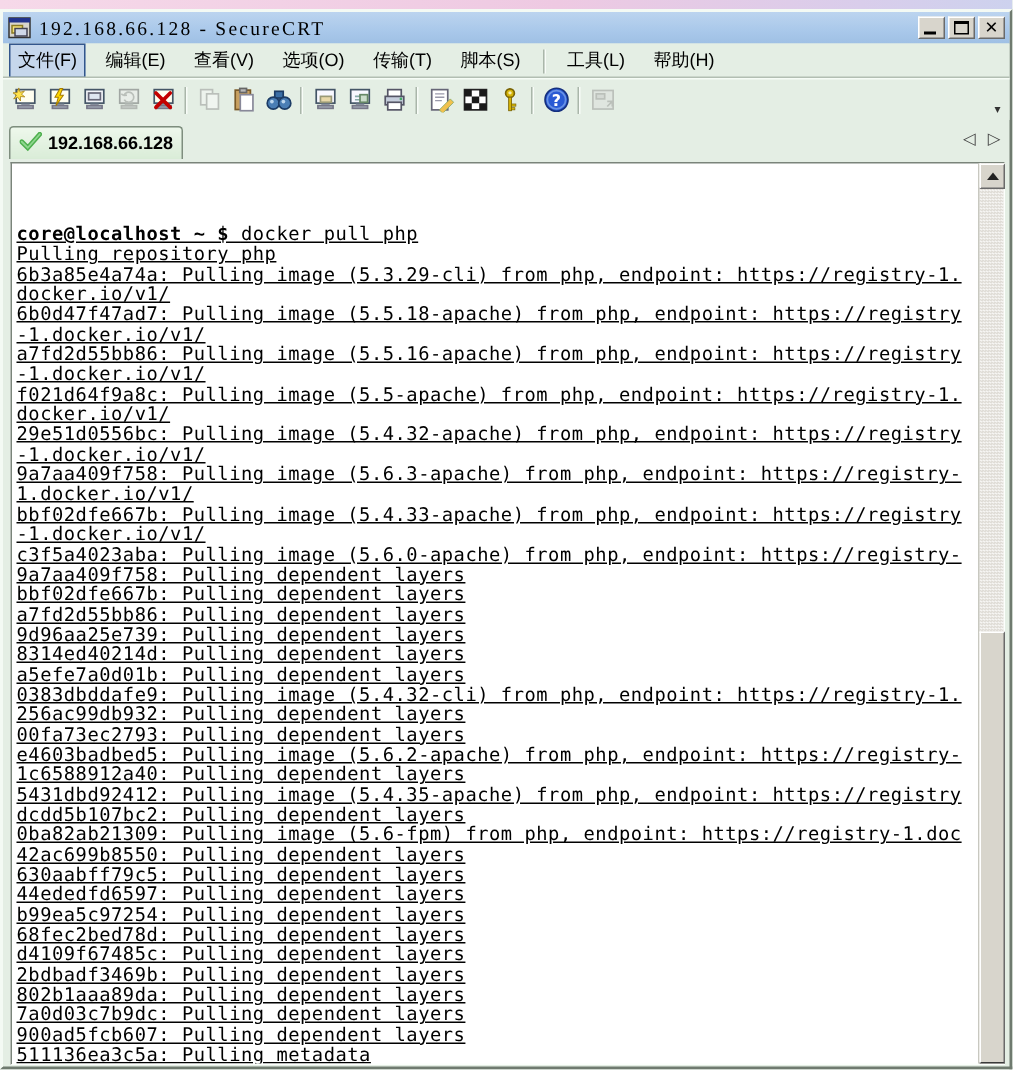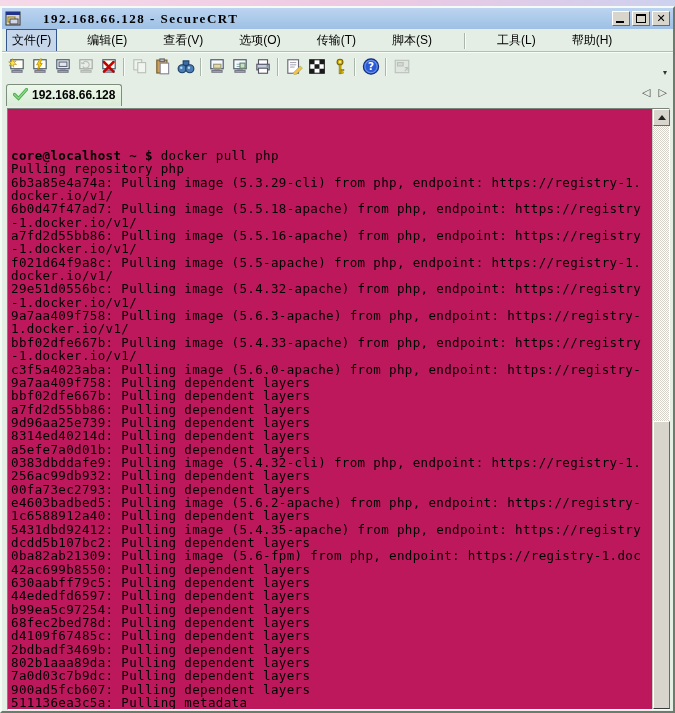--- a/index.html
+++ b/index.html
@@ -9,34 +9,34 @@
   .top-strip { position:absolute; top:0; left:0; width:675px; height:6px;
     background:linear-gradient(90deg,#f6d9e9 0%,#eec9e2 55%,#d9cdeb 85%,#cdd2ee 100%); }
 
   .win { position:absolute; top:6px; left:0; width:675px; height:707px;
     background:#e4eee4; border:2px solid; border-color:#f4faf4 #6f7a6f #6f7a6f #f4faf4; }
 
   
   .titlebar { height:21px; background:linear-gradient(180deg,#bcd4ef 0%,#a9c8ea 60%,#9fc0e4 100%);
     display:flex; align-items:center; padding:0 3px; }
   .app-icon { width:17px; height:16px; margin-right:4px; flex:0 0 auto; }
-  .title-text { font-family:"Liberation Serif", serif; font-weight:bold; font-size:13px;
-    color:#000; letter-spacing:1.5px; white-space:nowrap; flex:1 1 auto;margin-left:17px; }
+  .title-text { font-family:"Liberation Serif", serif; font-weight:normal; font-size:13px;
+    color:#000; letter-spacing:1.5px; white-space:nowrap; flex:1 1 auto; }
   .winbtns { display:flex; gap:2px; }
   .winbtn { width:18px; height:15px; background:#d8d5cc;
     border:1px solid; border-color:#fff #6a6a6a #6a6a6a #fff; position:relative; cursor:default; }
   .winbtn .g-min { position:absolute; left:3px; bottom:2px; width:8px; height:2px; background:#000; }
   .winbtn .g-max { position:absolute; left:3px; top:2px; width:10px; height:9px;
     border:1px solid #000; border-top:2px solid #000; }
   .winbtn .g-close { position:absolute; left:0; top:0; width:100%; height:100%;
     font:bold 11px "DejaVu Sans", sans-serif; text-align:center; line-height:13px; color:#000; }
 
   
   .menubar { height:23px; display:flex; align-items:center; padding:1px 4px; background:#e4eee4;
-    font-size:12px; color:#000;gap:17px; }
+    font-size:12px; color:#000; }
   .menu-item { padding:3px 6px; margin-right:7px; white-space:nowrap; cursor:default; }
   .menu-item.active { background:#c6d7ec; border:1px solid #32568c; padding:2px 5px; }
   .menu-sep { width:2px; height:16px; margin:0 8px 0 2px;
     border-left:1px solid #aab6aa; border-right:1px solid #f8fcf8; }
 
   
   .toolbar { height:28px; display:flex; align-items:center; padding:2px 3px;
     border-top:1px solid #f6fcf6; box-shadow:0 -1px 0 #b2beb2; background:#e4eee4; position:relative; }
   .tbtn { width:23px; height:22px; display:flex; align-items:center; justify-content:center; cursor:default; }
   .tbtn.disabled { opacity:.45; filter:grayscale(90%); }
@@ -50,21 +50,21 @@
   .tab { display:flex; align-items:center; gap:4px; height:22px; padding:0 6px 2px 6px;
     background:linear-gradient(180deg,#eef8ec,#d9ecd7); border:1px solid #7e8e7e; border-bottom:none;
     border-radius:3px 3px 0 0; font-weight:bold; font-size:12px; color:#000; cursor:default; }
   .tab-check { width:15px; height:13px; }
   .tab-nav { position:absolute; right:6px; top:6px; display:flex; gap:8px;
     font-size:11px; color:#444; }
   .tab-nav span { cursor:default; }
 
   
   .term-frame { position:absolute; left:5px; right:3px; top:100px; bottom:1px;
-    border:1px solid; border-color:#7a847a #fcfffc #fcfffc #7a847a; display:flex; background:#be185d; }
+    border:1px solid; border-color:#7a847a #fcfffc #fcfffc #7a847a; display:flex; background:#ffffff;text-decoration:underline; }
   .term-text { flex:1 1 auto; overflow:hidden; padding:40px 0 0 3px;
     font-family:"DejaVu Sans Mono", monospace; font-size:12.5px; line-height:13.35px;
     letter-spacing:0.35px; color:#000; white-space:pre; cursor:text; }
   .term-text .bold { font-weight:bold; }
 
   
   .vscroll { flex:0 0 17px; position:relative; border-left:1px solid #c8c8c0;
     background:repeating-conic-gradient(#ffffff 0% 25%, #d6d2ca 0% 50%) 0 0 / 2px 2px; }
   .sb-btn { position:absolute; left:0; width:17px; height:17px; background:#d8d5cc;
     border:1px solid; border-color:#fff #6a6a6a #6a6a6a #fff;

